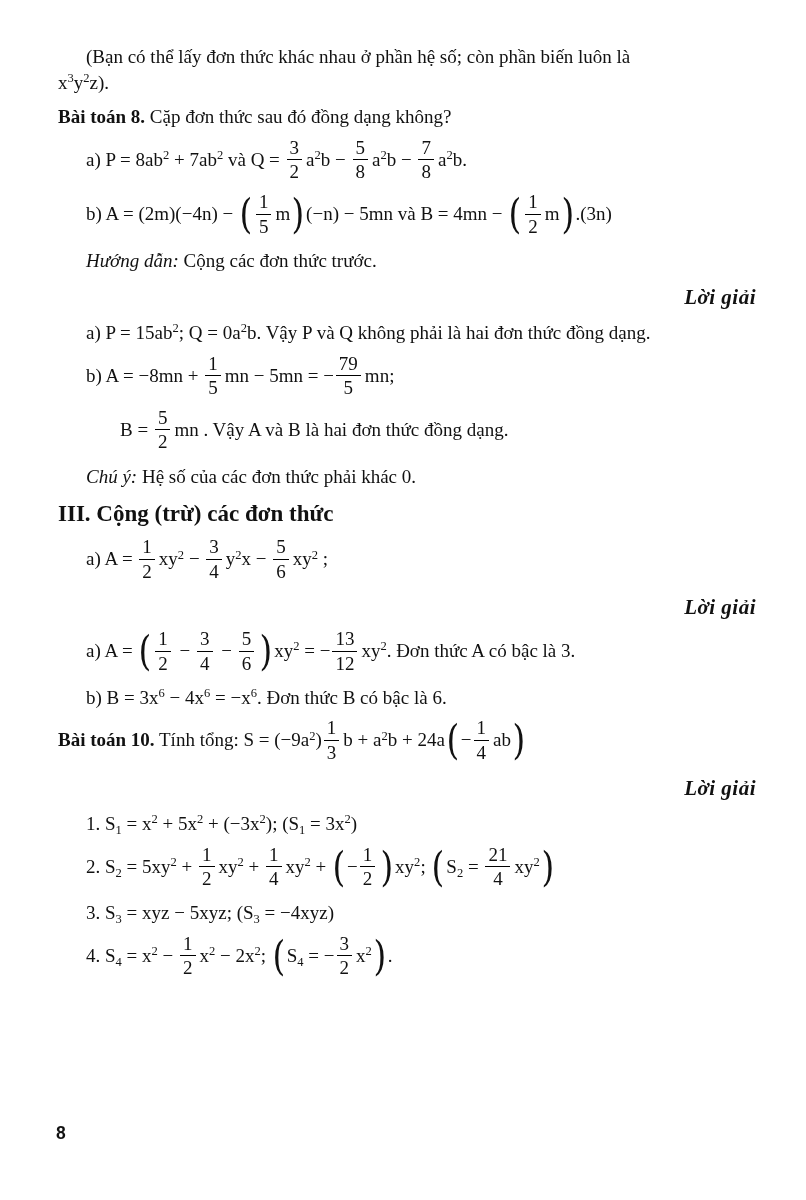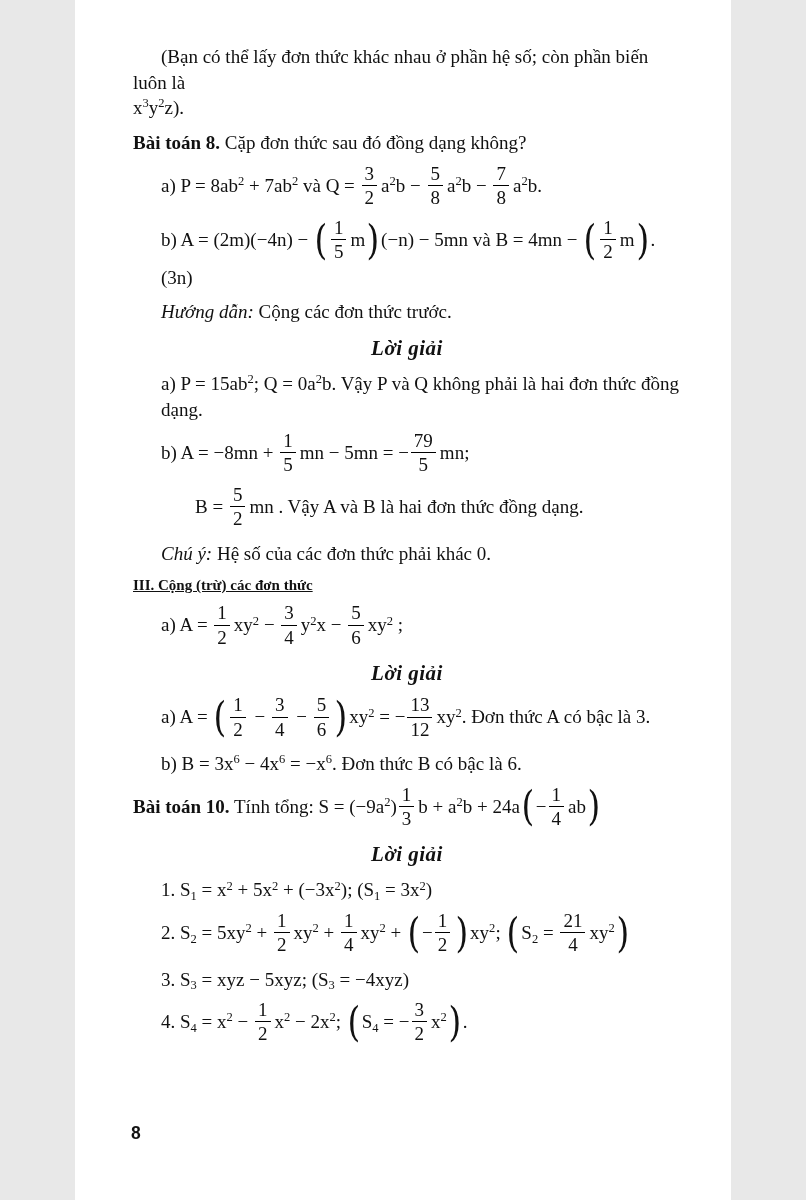--- a/index.html
+++ b/index.html
@@ -1,18 +1,18 @@
 <!DOCTYPE html>
 <html><head>
 <meta charset="utf-8">
 <style>
   html, body { margin: 0; padding: 0; background: #e8e8e8; }
   .page {
     position: relative;
-    width: 656px;
+    width: 806px;
     height: 1200px;
     margin: 0 auto;
     background: #ffffff;
     box-sizing: border-box;
     padding: 44px 50px 0 58px;
     font-family: "Liberation Serif", "DejaVu Serif", serif;
     color: #111111;
     font-size: 19px;
     line-height: 1.35;
     overflow: hidden;
@@ -21,26 +21,26 @@
   .indent { text-indent: 28px; }
   .ind1 { padding-left: 28px; }
   .ind2 { padding-left: 62px; }
   .center { text-align: center; }
   .script {
     font-weight: bold;
     font-style: italic;
     font-size: 21px;
     letter-spacing: 0.5px;
     margin-top: 4px !important;
+    text-align: right;
   }
   .sec {
     font-weight: bold;
-    font-size: 15px;
+    font-size: 23px;
     margin-top: 6px !important;
-    text-decoration: underline;
   }
   .mline { margin: 6px 0 9px 0; }
   .bld { font-weight: bold; }
   .itl { font-style: italic; }
   .sup { font-size: 66%; position: relative; top: -0.55em; letter-spacing: 0; }
   .sub { font-size: 66%; position: relative; top: 0.28em; }
   .frac {
     display: inline-flex;
     flex-direction: column;
     align-items: center;

